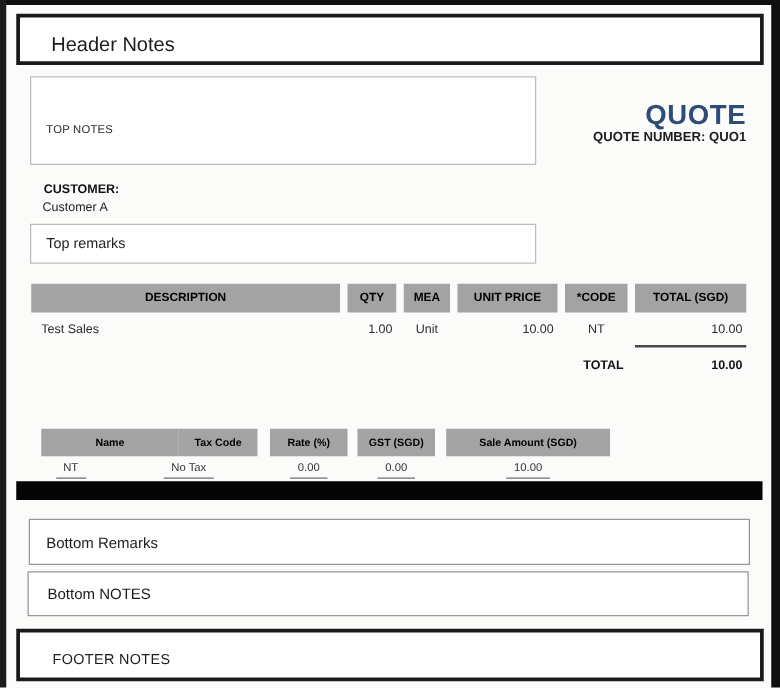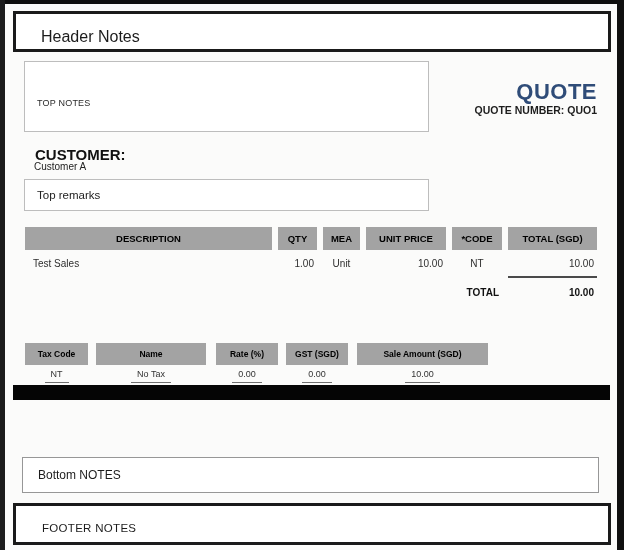--- a/index.html
+++ b/index.html
@@ -29,21 +29,21 @@
   .top-notes-box{left:24px;top:61px;width:405px;height:71px;display:flex;align-items:center;}
   .top-notes-box .lbl{padding:12px 0 0 12px;font-size:9px;letter-spacing:.2px;color:#2a2a2a;}
   .top-remarks-box{left:24px;top:179px;width:405px;height:32px;display:flex;align-items:center;}
   .top-remarks-box .lbl{padding:0 0 0 12px;font-size:11.5px;color:#222;}
 
   
   .quote-block{right:27px;top:80px;text-align:right;}
   .quote-title{font-size:22px;font-weight:600;letter-spacing:.5px;line-height:24px;}
   .quote-meta{font-size:10.5px;font-weight:700;color:#1d1d1d;line-height:13px;}
 
-  .customer-label{left:35px;top:146px;font-size:15px;font-weight:700;color:#111;}
+  .customer-label{left:35px;top:146px;font-size:10px;font-weight:700;color:#111;}
   .customer-name{left:34px;top:161px;font-size:10px;color:#222;}
 
   
   .items-header{left:25px;top:227px;width:572px;display:flex;}
   .items-row{left:25px;top:257px;width:572px;display:flex;}
   .hcell{background:#a3a3a3;color:#000;font-size:9.5px;font-weight:700;
          height:23px;line-height:23px;text-align:center;box-sizing:border-box;}
   .rcell{font-size:10px;color:#2e2e2e;height:14px;line-height:14px;box-sizing:border-box;}
   .c-desc{width:247px;text-align:center;}
   .c-qty{width:39px;margin-left:6px;}
@@ -130,37 +130,40 @@
   <div class="abs total-row">
     <div class="rcell c-desc"></div>
     <div class="rcell c-qty"></div>
     <div class="rcell c-mea"></div>
     <div class="rcell c-unit"></div>
     <div class="rcell c-code ar">TOTAL</div>
     <div class="rcell c-total ar">10.00</div>
   </div>
 
   <div class="abs tax-header">
+    <div class="thcell t-name">Name</div>
     <div class="thcell t-code">Tax Code</div>
-    <div class="thcell t-name">Name</div>
     <div class="thcell t-rate">Rate (%)</div>
     <div class="thcell t-gst">GST (SGD)</div>
     <div class="thcell t-sale">Sale Amount (SGD)</div>
   </div>
 
   <div class="abs tax-row">
     <div class="trcell t-code"><span class="uv">NT</span></div>
     <div class="trcell t-name"><span class="uv">No Tax</span></div>
     <div class="trcell t-rate"><span class="uv">0.00</span></div>
     <div class="trcell t-gst"><span class="uv">0.00</span></div>
     <div class="trcell t-sale"><span class="uv">10.00</span></div>
   </div>
 
   <div class="abs black-bar"></div>
 
+  <div class="abs medbox bottom-remarks-box">
+    <span class="lbl">Bottom Remarks</span>
+  </div>
 
   <div class="abs medbox bottom-notes-box">
     <span class="lbl">Bottom NOTES</span>
   </div>
 
   <div class="abs thickbox footer-notes-box">
     <span class="lbl">FOOTER NOTES</span>
   </div>
 
   <div class="frame-left"></div>

